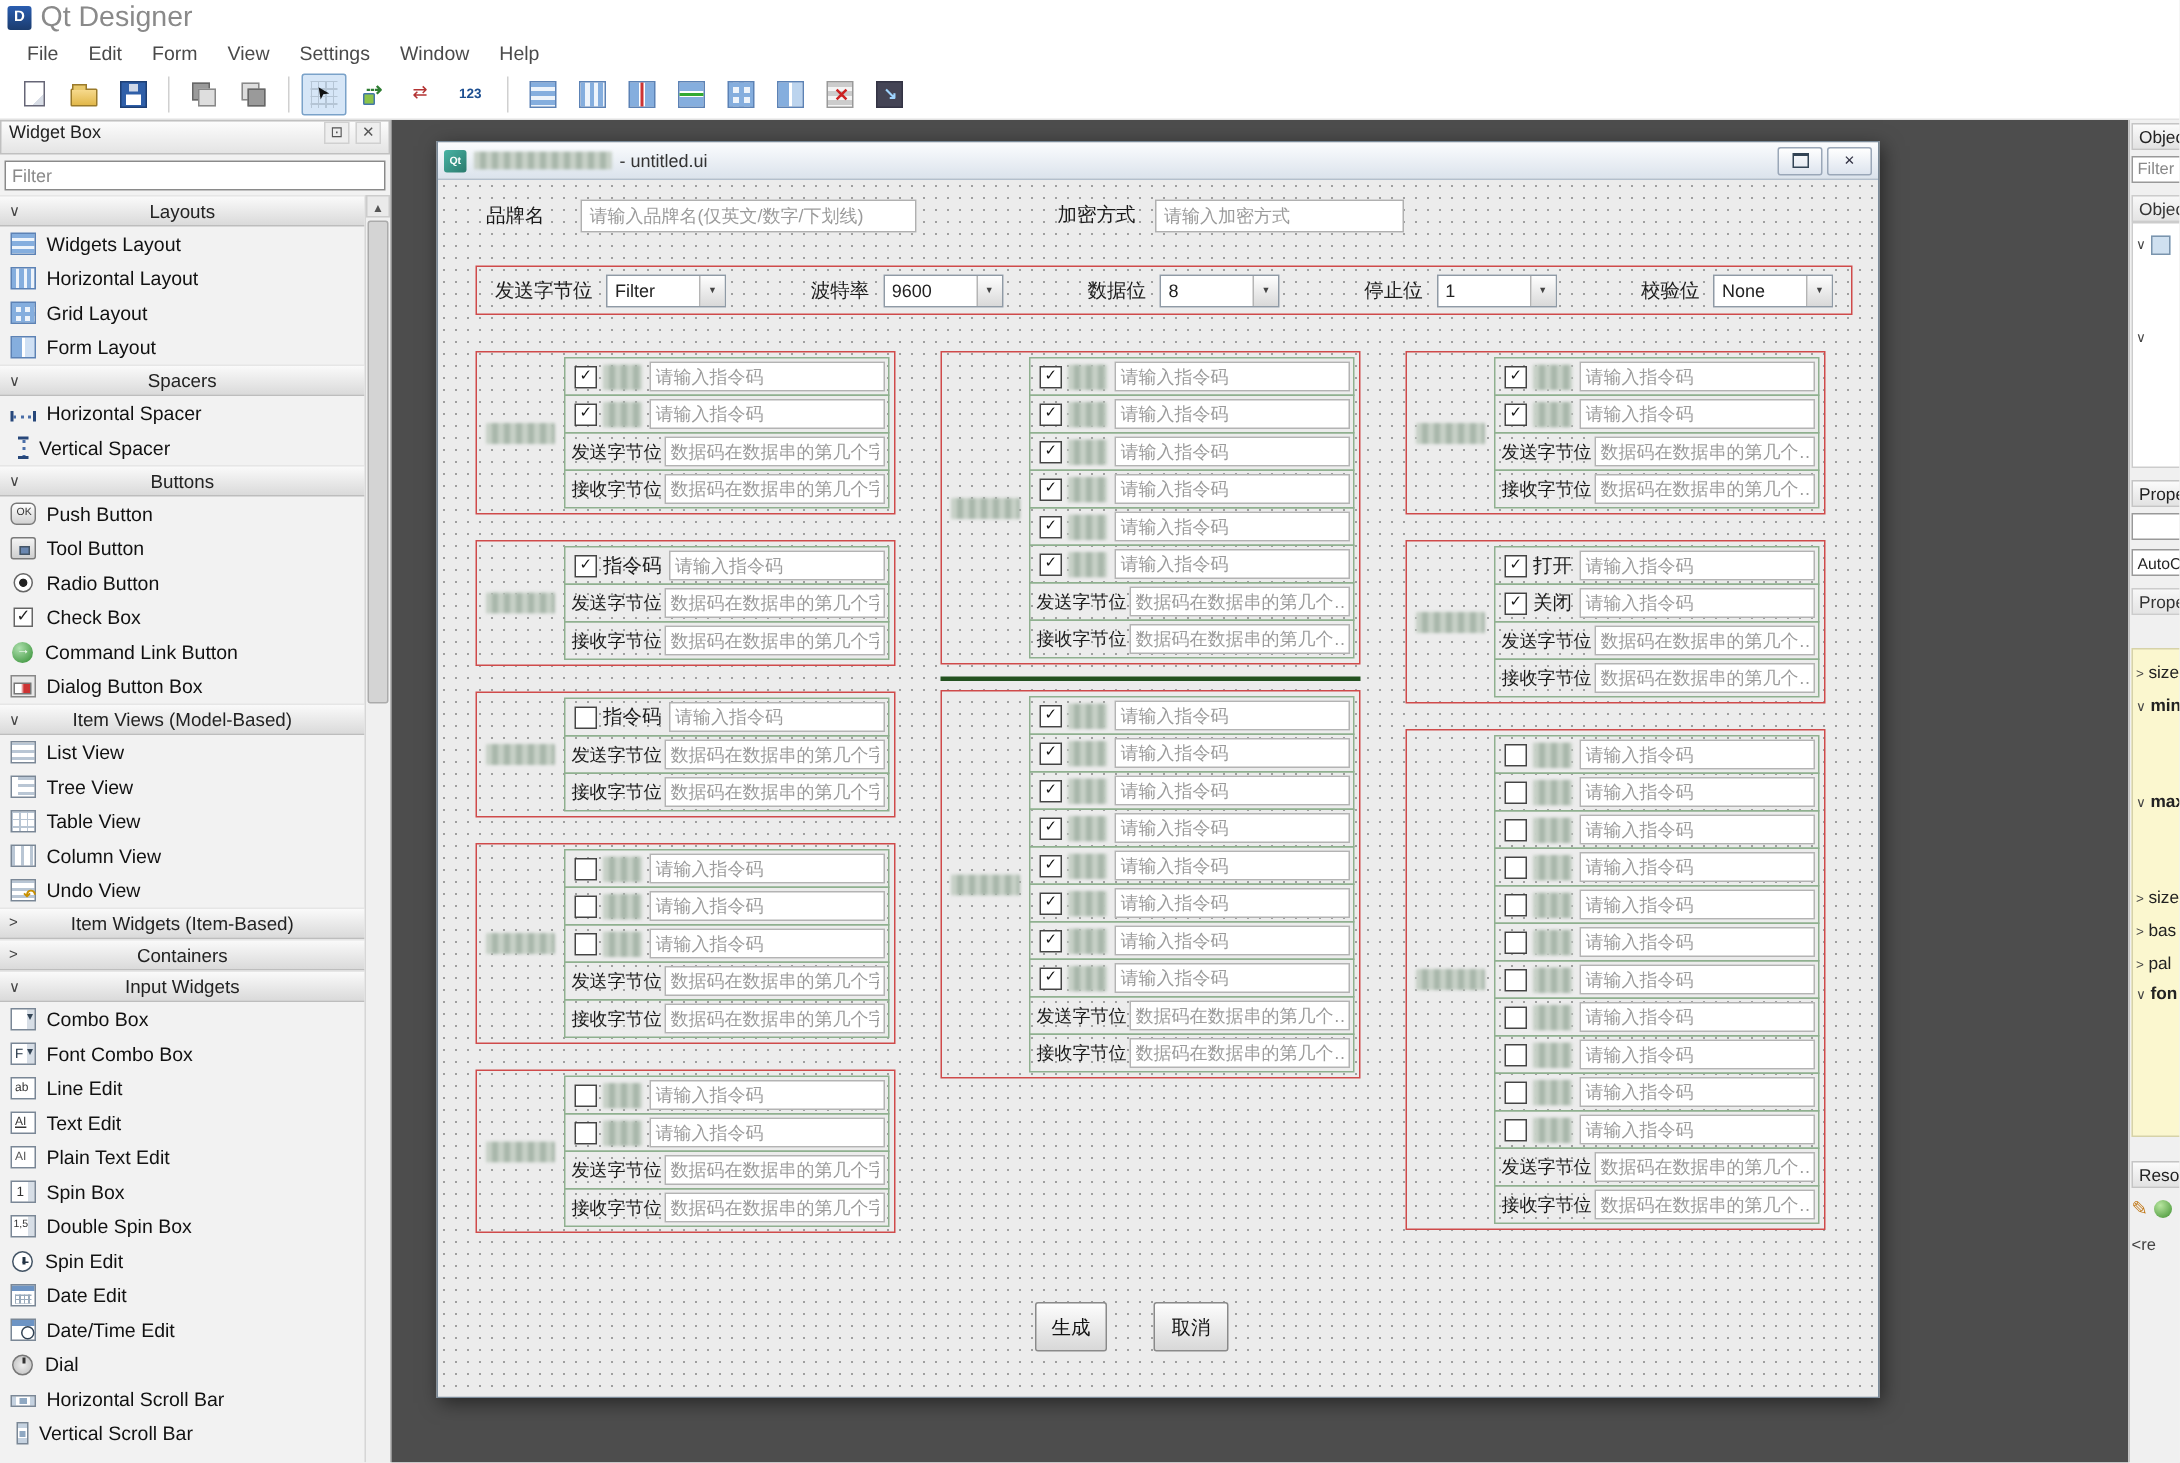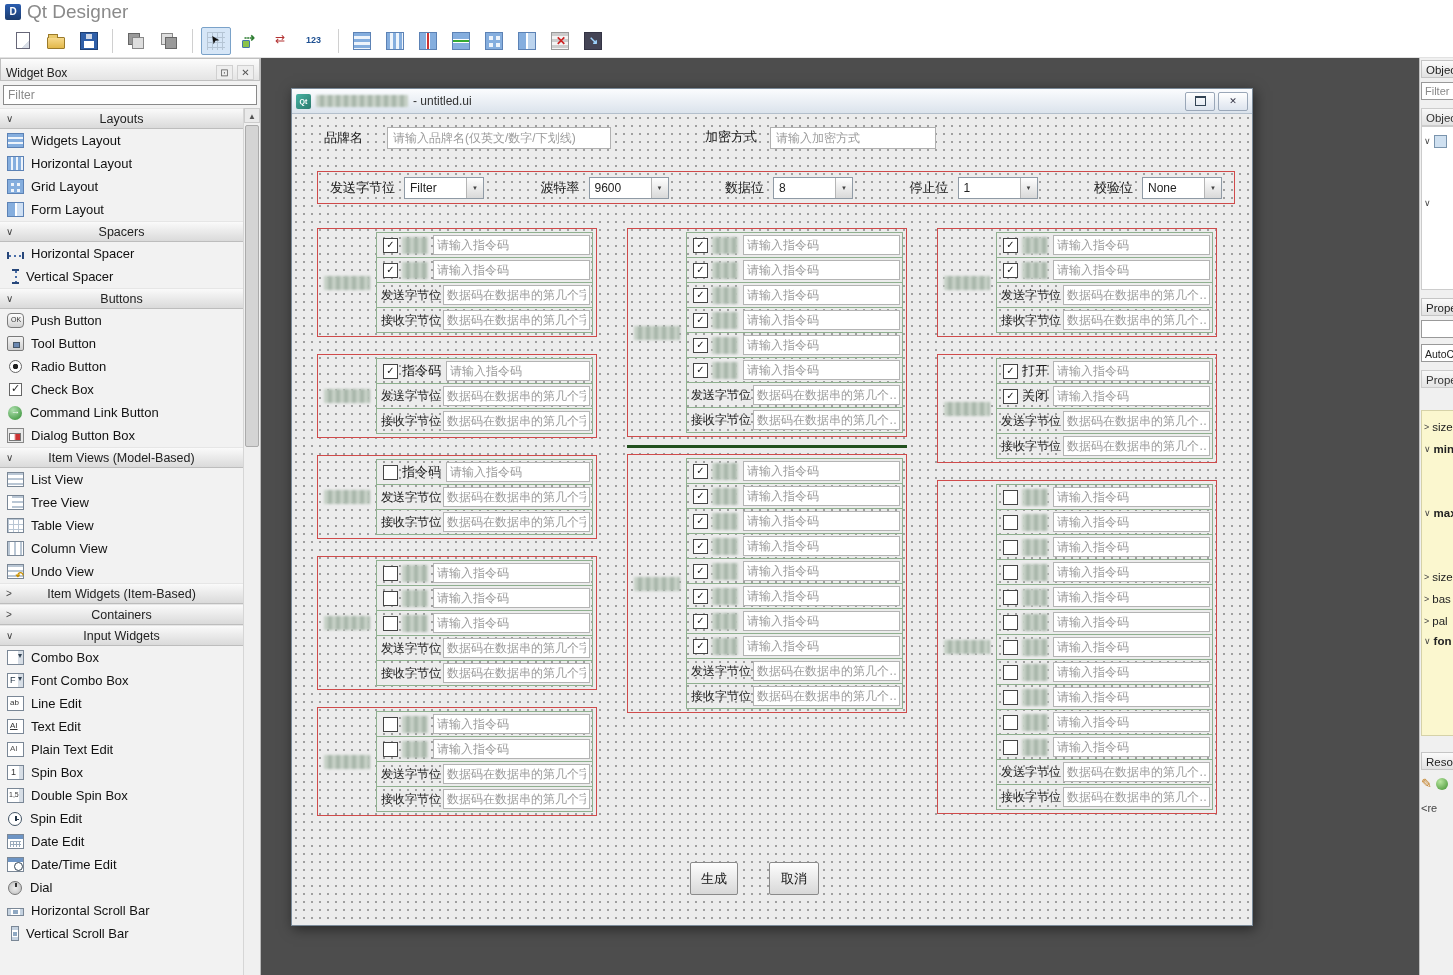--- a/index.html
+++ b/index.html
@@ -51,21 +51,21 @@
   .break-layout-icon::after{content:"✕";position:absolute;left:4px;top:1px;font-size:12px;color:#c22;font-weight:bold;}
   .adjust-size-icon{border:1px solid #334;background:#445;}
   .adjust-size-icon::after{content:"↘";position:absolute;left:4px;top:1px;font-size:11px;color:#9fd4ff;font-weight:bold;}
 
   
   .main{flex:1;display:flex;min-height:0;}
 
   
   .widgetbox{width:260px;flex:none;background:#f2f2f2;border-right:1px solid #b8b8b8;display:flex;flex-direction:column;}
   .wb-header{height:21px;background:linear-gradient(#fcfcfc,#e4e4e4);border:1px solid #c0c0c0;display:flex;
-    align-items:flex-end;justify-content:space-between;padding:0 5px;font-size:12px;color:#222;flex:none;}
+    align-items:flex-start;justify-content:space-between;padding:0 5px;font-size:12px;color:#222;flex:none;}
   .wb-hbtns{display:flex;gap:4px;}
   .wb-hbtn{font-size:10px;color:#555;width:15px;text-align:center;border:1px solid #d0d0d0;background:#eee;line-height:13px;}
   .wb-filter{margin:4px 3px 3px 3px;height:18px;border:1px solid #8a8a8a;padding:0 4px;font-size:12px;flex:none;
     font-family:"Liberation Sans",sans-serif;}
   .wb-filter::placeholder{color:#8a8a8a;}
   .wb-body{flex:1;display:flex;overflow:hidden;}
   .wb-list{flex:1;overflow:hidden;}
   .wb-section-header{height:19px;background:linear-gradient(#fafafa,#dadada);border-top:1px solid #e6e6e6;
     border-bottom:1px solid #bdbdbd;display:flex;align-items:center;justify-content:center;position:relative;
     font-size:12.5px;color:#222;}
@@ -136,21 +136,21 @@
   .dial-icon::after{content:"";position:absolute;left:6px;top:1px;width:2px;height:4px;background:#333;}
   .horizontal-scroll-bar-icon{height:8px;margin-top:3px;border:1px solid #7a8796;
     background:linear-gradient(90deg,#c5d2e0 0 3px,#fff 3px 12px,#c5d2e0 12px);}
   .horizontal-scroll-bar-icon::after{content:"";position:absolute;left:5px;top:1px;width:5px;height:4px;background:#8fa8c2;}
   .vertical-scroll-bar-icon{width:8px;margin-left:4px;border:1px solid #7a8796;
     background:linear-gradient(180deg,#c5d2e0 0 3px,#fff 3px 10px,#c5d2e0 10px);}
   .vertical-scroll-bar-icon::after{content:"";position:absolute;left:1px;top:5px;width:4px;height:4px;background:#8fa8c2;}
 
   
   .canvas{flex:1;background:#4d4d4d;position:relative;min-width:0;}
-  .formwin{position:absolute;left:30px;top:30px;width:960px;height:836px;background:#ececec;
+  .formwin{position:absolute;left:30px;top:14px;width:960px;height:836px;background:#ececec;
     border:1px solid #7a8a99;box-shadow:2px 3px 12px rgba(0,0,0,.5);display:flex;flex-direction:column;}
   .fw-titlebar{height:24px;flex:none;background:linear-gradient(#fbfcfe,#dbe3ec);border-bottom:1px solid #b3bfcc;
     display:flex;align-items:center;gap:5px;padding:0 4px;font-size:12px;color:#333;}
   .fw-icon{width:15px;height:15px;background:linear-gradient(135deg,#47b3a4,#2b7a6d);color:#fff;font-size:7px;
     font-weight:bold;text-align:center;line-height:15px;border-radius:2px;flex:none;}
   .fw-title{white-space:nowrap;}
   .fw-btns{margin-left:auto;display:flex;gap:3px;}
   .fw-btn{width:28px;height:17px;border:1px solid #9aa7b8;border-radius:2px;background:linear-gradient(#fff,#dde4ee);
     display:flex;align-items:center;justify-content:center;font-size:9px;color:#334;}
   .min-glyph{width:9px;height:7px;border:1px solid #345;border-top-width:2px;display:inline-block;}
@@ -229,20 +229,29 @@
   .rs-restext{font-size:11px;color:#444;white-space:nowrap;}
 </style>
 </head>
 <body>
 
 <div class="app">
   <div class="titlebar">
     <span class="app-icon">D</span>
     <span class="app-title">Qt Designer</span>
   </div>
+  <div class="menubar" id="menubar">
+      <span class="menu-item">File</span>
+      <span class="menu-item">Edit</span>
+      <span class="menu-item">Form</span>
+      <span class="menu-item">View</span>
+      <span class="menu-item">Settings</span>
+      <span class="menu-item">Window</span>
+      <span class="menu-item">Help</span>
+    </div>
   <div class="toolbar" id="toolbar">
       <button class="tb-btn">
         <span class="tbi new-file-icon"></span>
       </button>
       <button class="tb-btn">
         <span class="tbi open-folder-icon"></span>
       </button>
       <button class="tb-btn">
         <span class="tbi save-icon"></span>
       </button>

